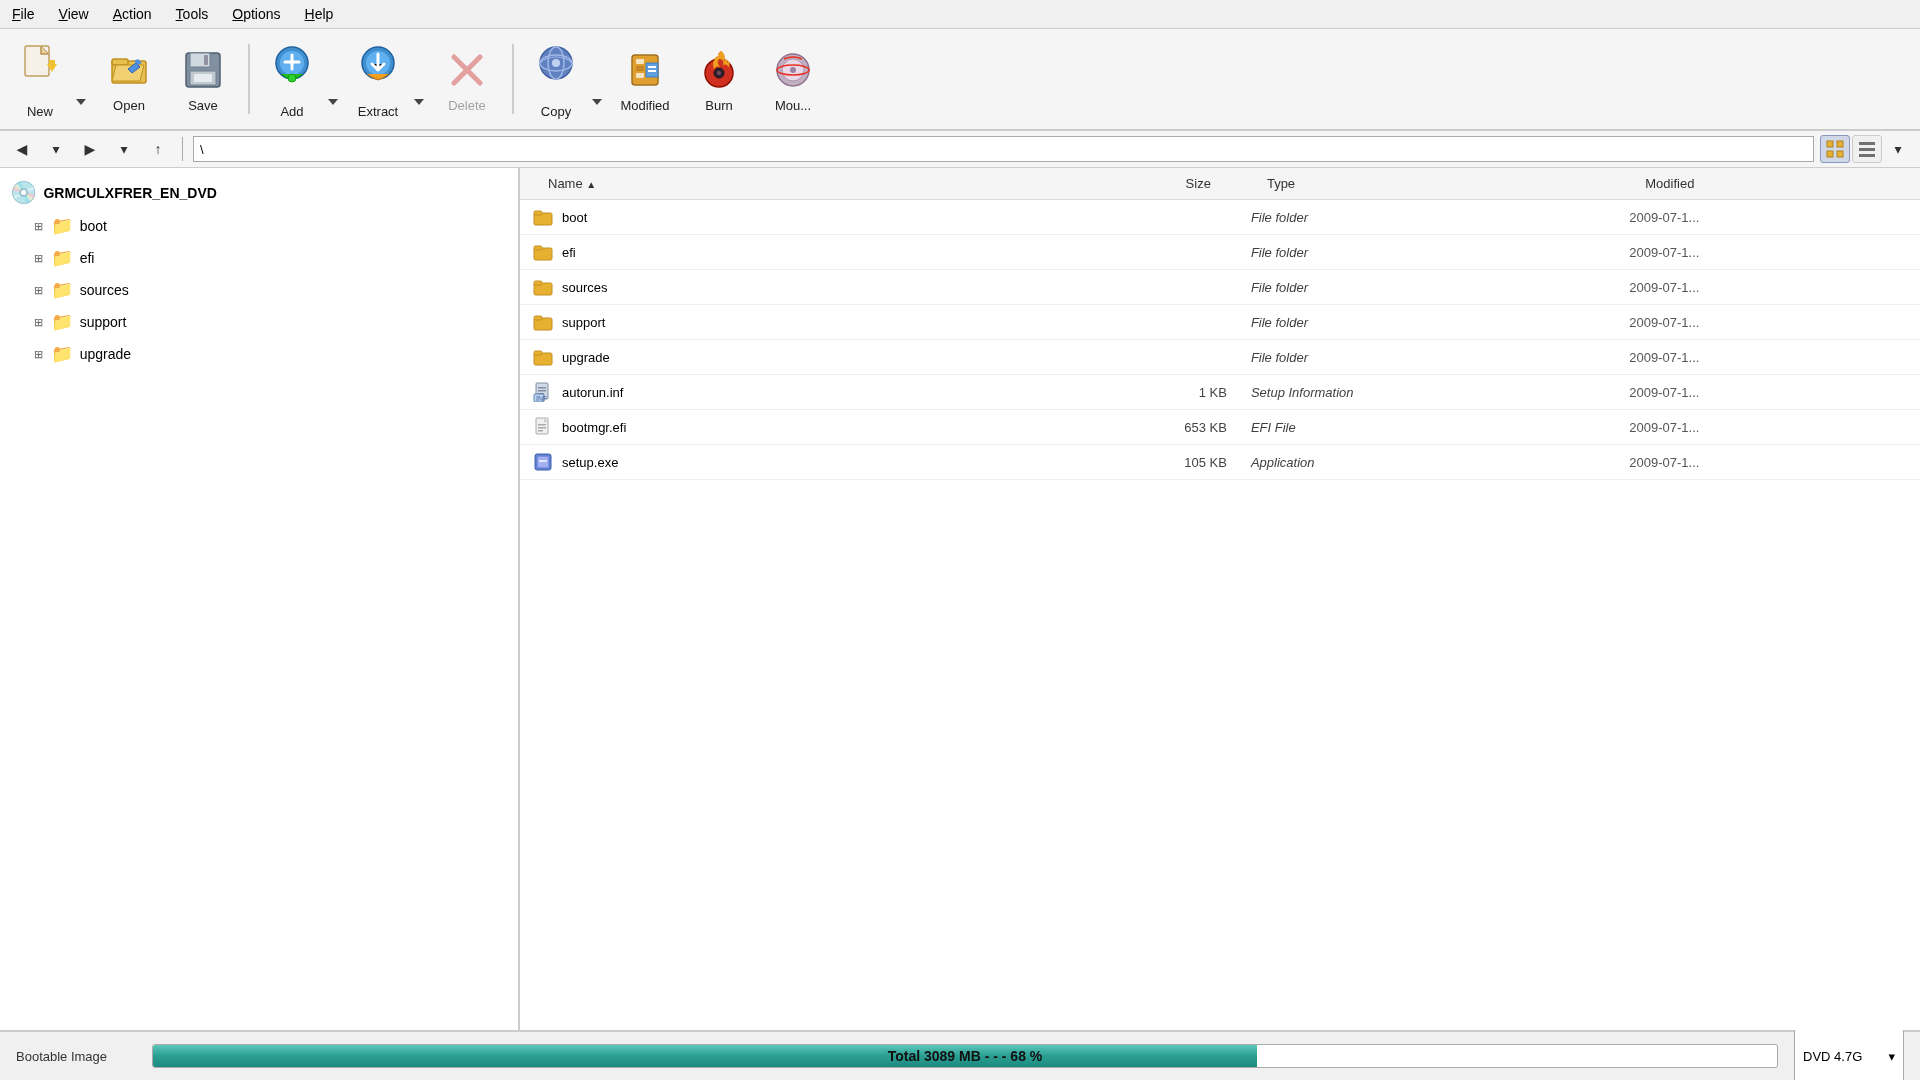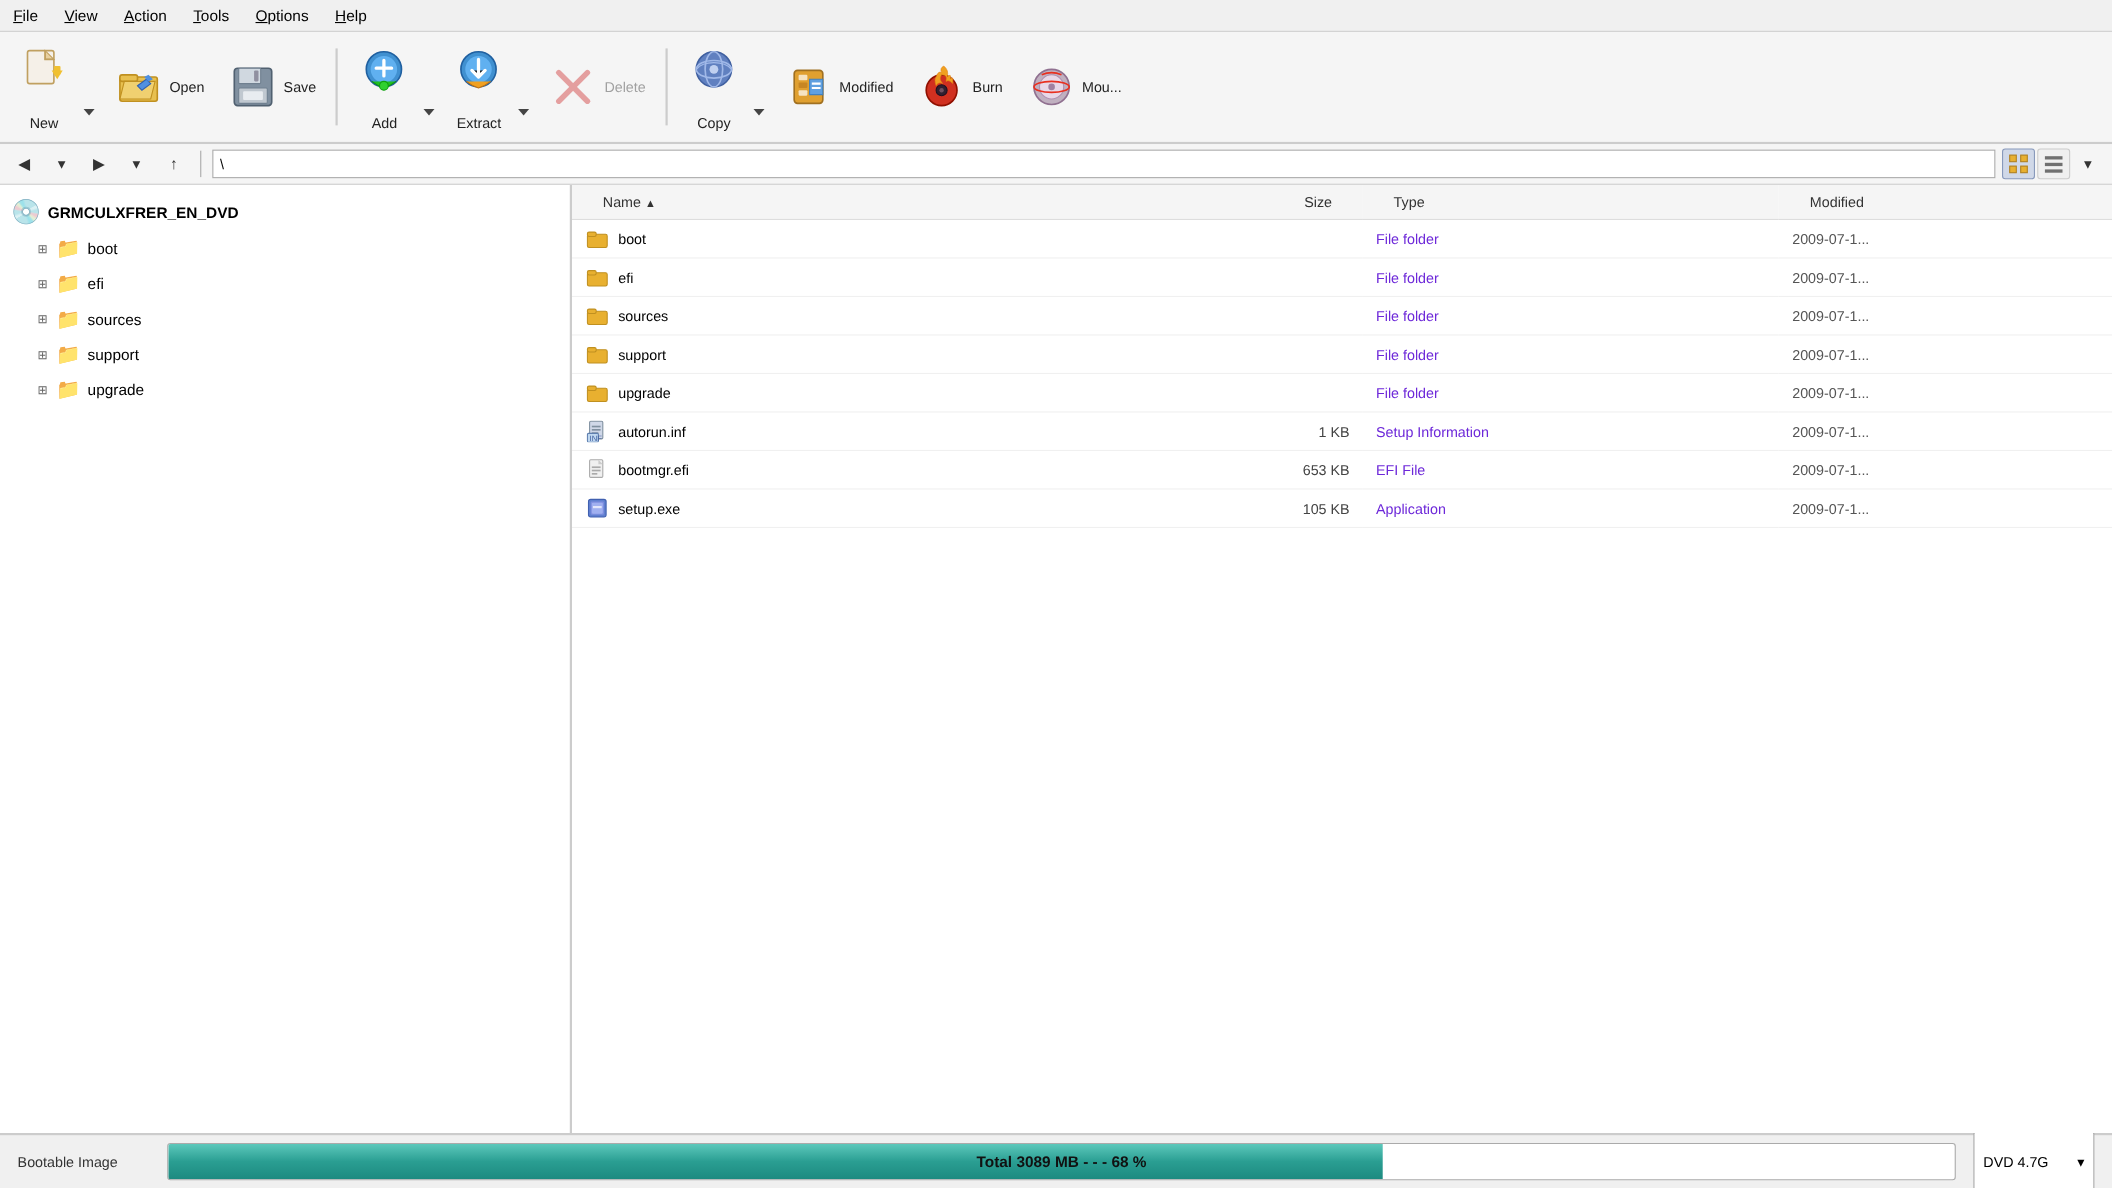--- a/index.html
+++ b/index.html
@@ -39,20 +39,21 @@
       gap: 4px;
     }
     .toolbar-sep {
       width: 2px;
       height: 70px;
       background: #ccc;
       margin: 0 6px;
     }
     .toolbar-btn {
       display: flex;
+      flex-direction: column;
       align-items: center;
       justify-content: center;
       padding: 4px 8px;
       min-width: 70px;
       cursor: pointer;
       border-radius: 4px;
       gap: 4px;
     }
     .toolbar-btn .icon-area {
       width: 48px;
@@ -241,21 +242,21 @@
     }
     .file-icon {
       width: 22px;
       height: 22px;
       display: flex;
       align-items: center;
       justify-content: center;
       font-size: 18px;
     }
     .td-size { text-align: right; color: #444; }
-    .td-type { color: #6d28d9; }
+    .td-type { color: #404040; font-style: italic; }
     .td-modified { color: #555; }
 
     
     .sort-asc::after { content: ' ▲'; font-size: 10px; }
 
     
     .statusbar {
       height: 50px;
       background: #f0f0f0;
       border-top: 2px solid #ccc;
@@ -264,21 +265,21 @@
       padding: 0 16px;
       gap: 16px;
     }
     .status-label {
       font-size: 13px;
       color: #333;
       min-width: 120px;
     }
     .progress-bar-container {
       flex: 1;
-      height: 34px;
+      height: 24px;
       background: white;
       border: 1px solid #aaa;
       border-radius: 3px;
       overflow: hidden;
       position: relative;
     }
     .progress-bar-fill {
       height: 100%;
       background: linear-gradient(180deg, #5cc8bb 0%, #2a9e92 50%, #1d8a80 100%);
       width: 68%;

